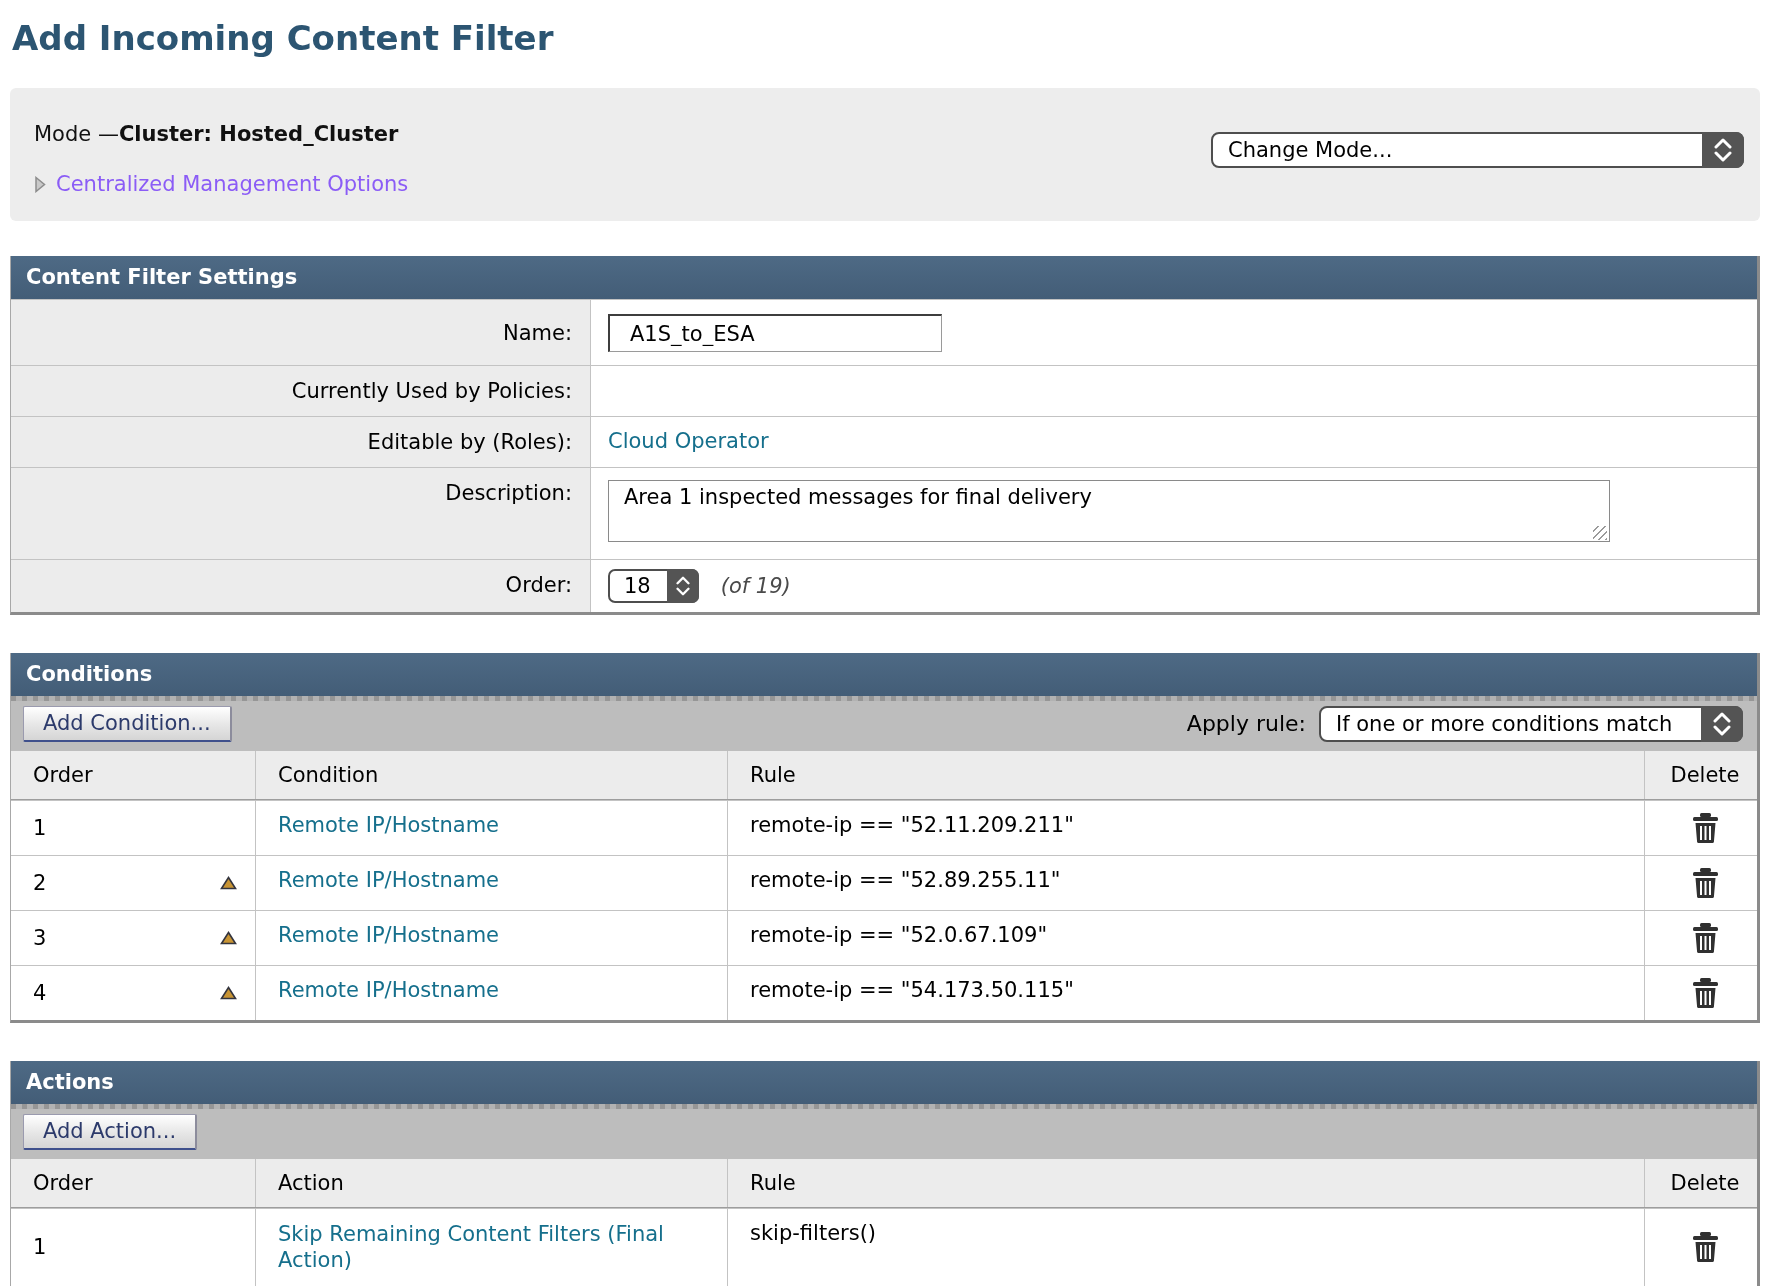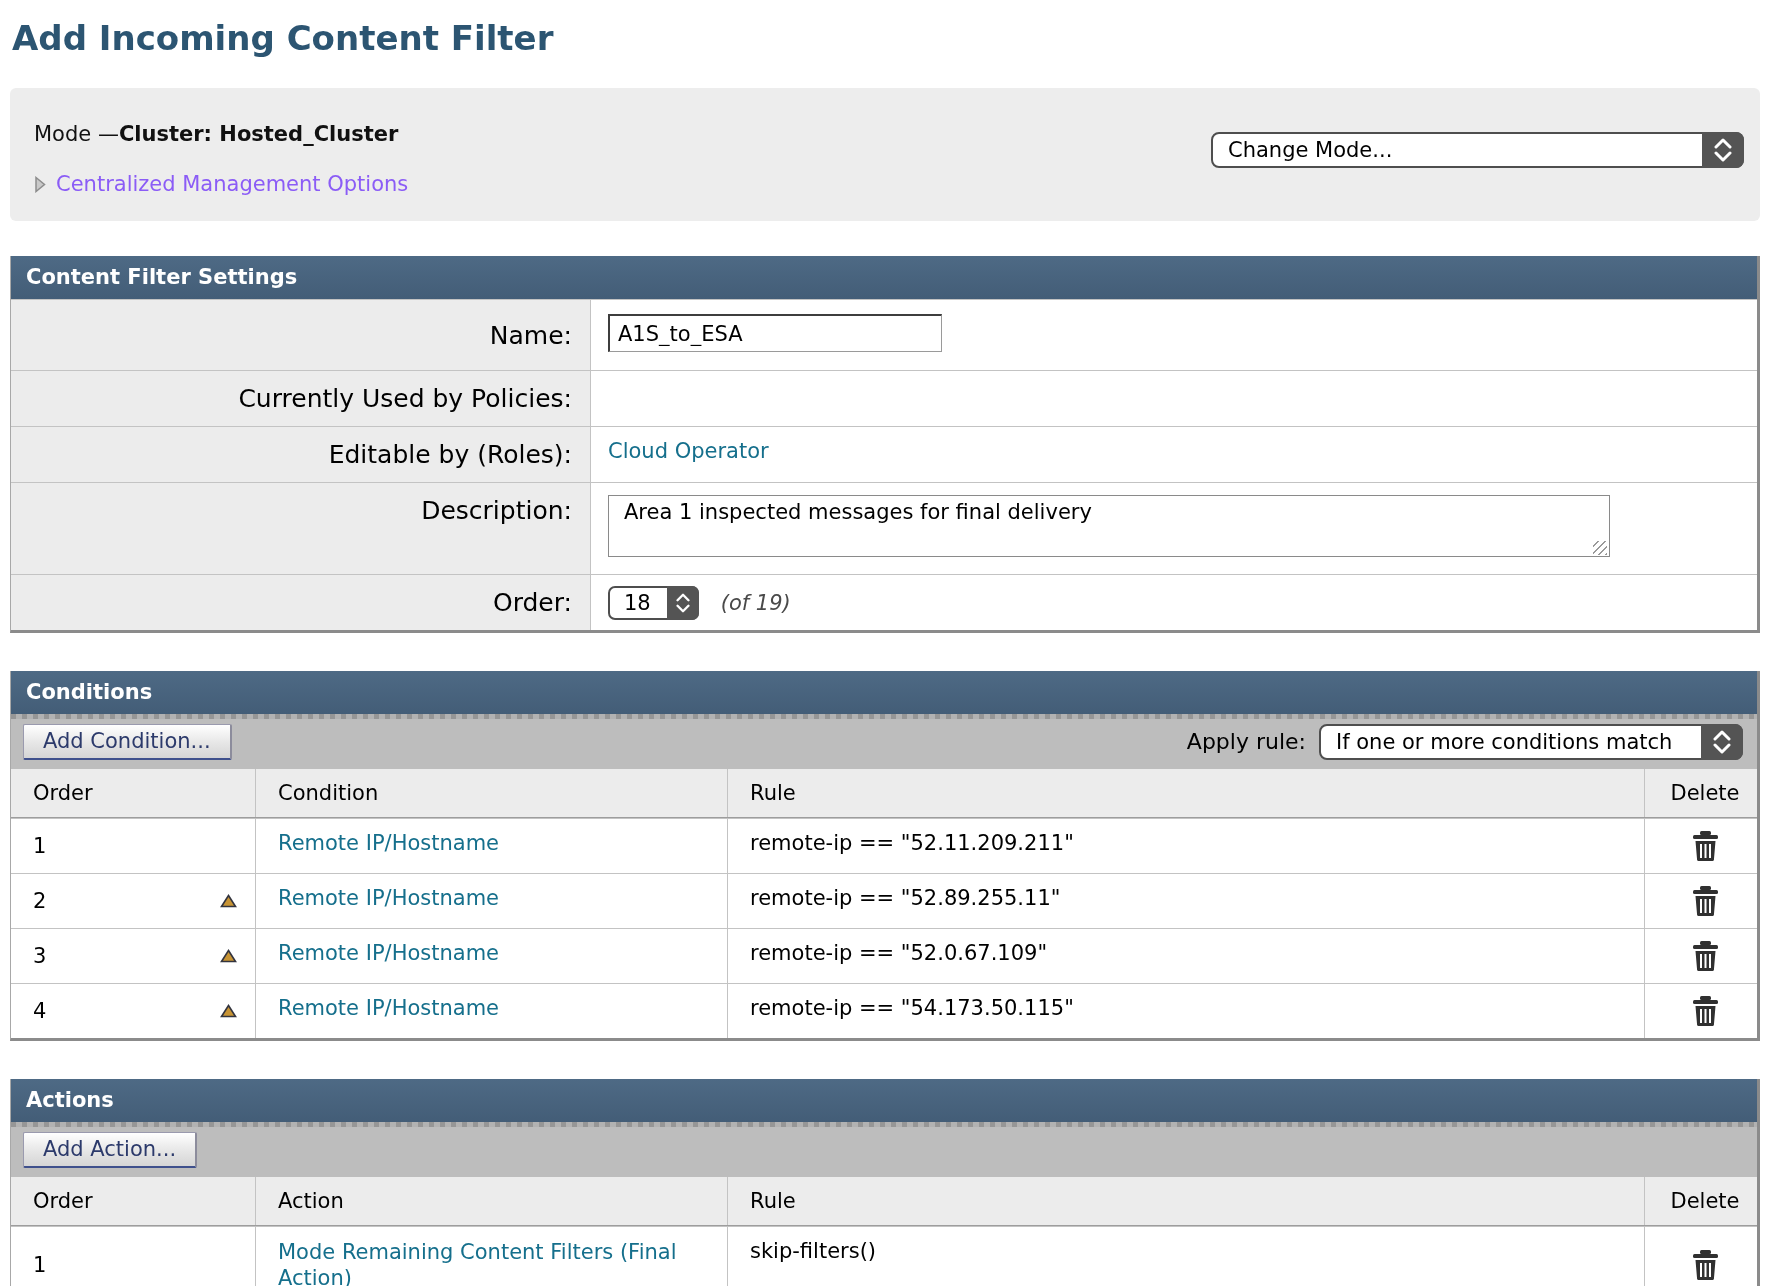--- a/index.html
+++ b/index.html
@@ -23,25 +23,25 @@
     border-radius: 0 8px 8px 0; display: flex; flex-direction: column; align-items: center; justify-content: center; gap: 2px; }
   .mode-panel .mac-select { position: absolute; top: 44px; right: 16px; width: 533px; }
 
   
   .panel { border-left: 1px solid #a8a8a8; border-right: 3px solid #8b8b8b; border-bottom: 3px solid #8b8b8b; margin-bottom: 38px; }
   .panel-header { background: linear-gradient(#4e6a85, #435d77); color: #fff; font-weight: bold; font-size: 21px; padding: 9px 15px 10px; }
 
   
   .srow { display: flex; border-top: 1px solid #c3c3c3; }
   .srow:first-of-type { border-top: none; }
-  .srow .lbl { width: 580px; background: #ececec; text-align: right; padding: 13px 18px 13px 13px; font-size: 25px; border-right: 1px solid #c3c3c3; }
+  .srow .lbl { width: 580px; background: #ececec; text-align: right; padding: 13px 18px 13px 13px; font-size: 21px; border-right: 1px solid #c3c3c3; }
   .srow .val { flex: 1; background: #fff; padding: 12px 16px 12px 17px; font-size: 21px; }
   .row-name .lbl, .row-name .val { padding-top: 21px; padding-bottom: 20px; }
   .row-name .val { padding-top: 14px; padding-bottom: 13px; }
-  .name-input { width: 334px; height: 38px; font-size: 21px; font-family: inherit; padding: 2px 8px;
+  .name-input { width: 334px; height: 38px; font-size: 21px; font-family: inherit; padding: 2px 20px;
     border: 1px solid #9a9a9a; border-top: 2px solid #3d3d3d; border-left: 2px solid #3d3d3d; outline: none; background: #fff; }
   .muted-italic { font-style: italic; color: #4a4a4a; }
   .teal-link { color: #156f8c; text-decoration: none; cursor: pointer; }
   .desc-wrap { position: relative; display: inline-block; }
   .desc-area { width: 1002px; height: 62px; font-size: 21px; font-family: inherit; padding: 4px 15px;
     border: 1px solid #8a8a8a; resize: none; outline: none; background: #fff; }
   .grip { position: absolute; right: 3px; bottom: 7px; width: 14px; height: 14px;
     background: repeating-linear-gradient(-45deg, #9a9a9a 0 1.5px, transparent 1.5px 5px); }
   .order-select { padding: 0 46px 0 14px; height: 34px; border-radius: 7px; }
   .order-select .spin { width: 32px; border-radius: 0 7px 7px 0; }
@@ -301,21 +301,21 @@
       <div class="c-order">Order</div>
       <div class="c-cond">Action</div>
       <div class="c-rule">Rule</div>
       <div class="c-del">Delete</div>
     </div>
 
     <div class="grid-row">
       <div class="c-order">
         <span>1</span>
       </div>
-      <div class="c-cond"><a class="teal-link action-link">Mode Remaining Content Filters (Final Action)</a></div>
+      <div class="c-cond"><a class="teal-link action-link">Skip Remaining Content Filters (Final Action)</a></div>
       <div class="c-rule">skip-filters()</div>
       <div class="c-del">
         <button class="trash-btn">
           <svg width="27" height="30" viewBox="0 0 27 30">
               <g fill="#303030">
                 <rect x="8" y="0" width="11" height="4" rx="1.5"></rect>
                 <rect x="1" y="4" width="25" height="4" rx="1.5"></rect>
                 <path d="M3.5 10 h20 l-1.6 19 a1.6 1.6 0 0 1 -1.6 1 h-13.6 a1.6 1.6 0 0 1 -1.6 -1 Z"></path>
               </g>
               <g stroke="#fff" stroke-width="2">

